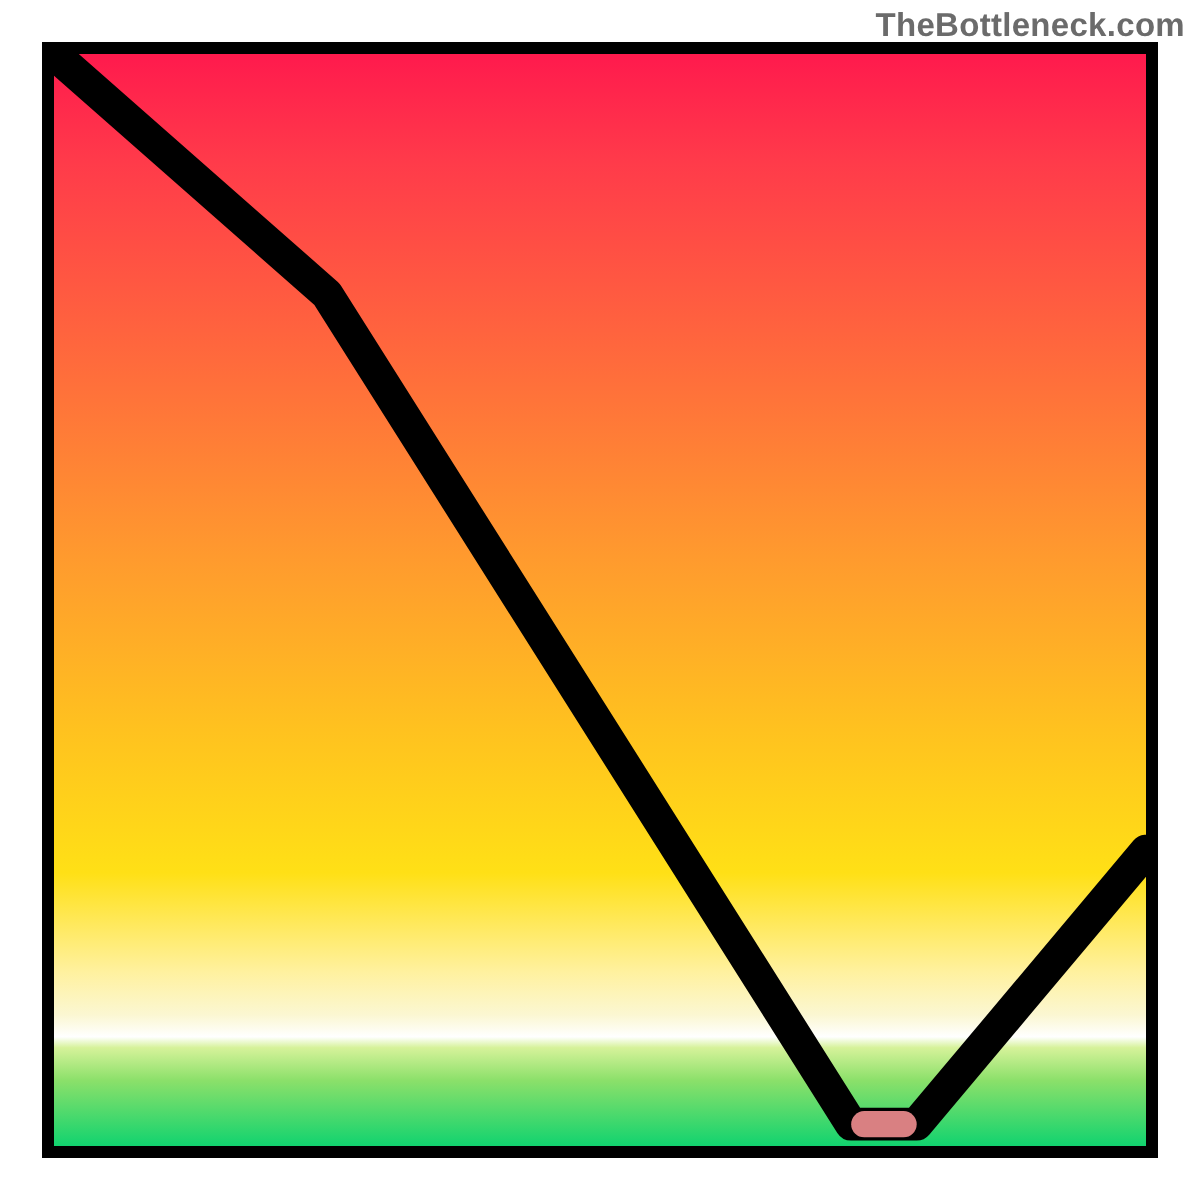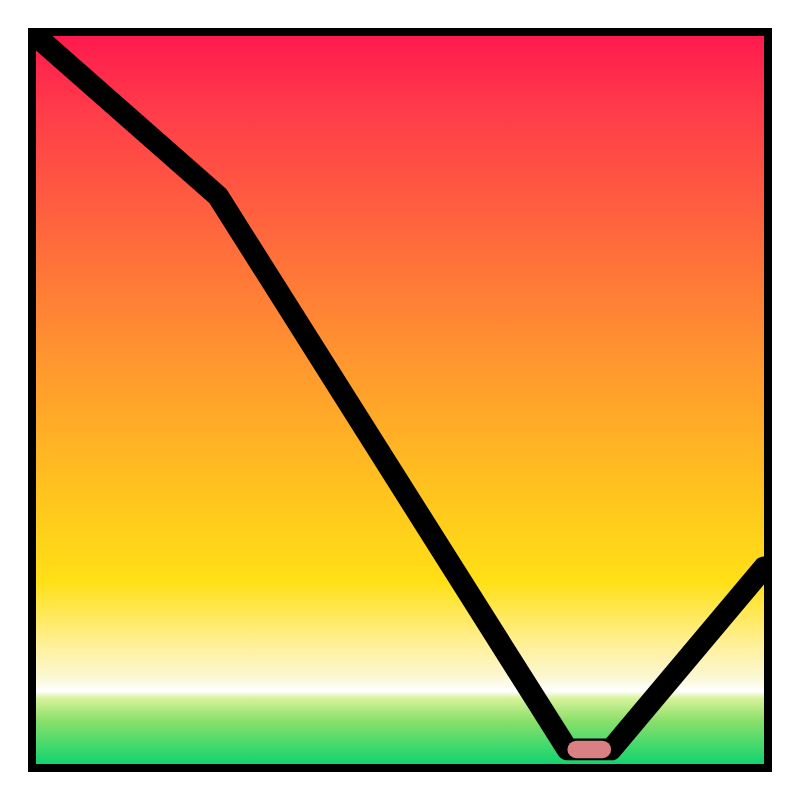--- a/index.html
+++ b/index.html
@@ -64,20 +64,21 @@
   .marker {
     fill: #d98082;
     stroke: none;
   }
 </style>
 </head>
 <body>
 
 <div class="stage">
 
+  <div class="watermark">TheBottleneck.com</div>
 
   <div class="plot-outer">
     <div class="plot-inner">
       <div class="gradient-fill" style="background: linear-gradient(rgb(255, 26, 77) 0%, rgb(255, 59, 74) 10%, rgb(255, 106, 60) 28%, rgb(255, 154, 46) 46%, rgb(255, 194, 31) 62%, rgb(255, 224, 22) 75%, rgb(255, 241, 158) 84%, rgb(251, 247, 210) 88%, rgb(255, 255, 255) 90%, rgb(214, 242, 154) 91%, rgb(139, 224, 106) 94%, rgb(17, 211, 111) 100%);"></div>
 
       <svg class="curve" viewBox="0 0 100 100" preserveAspectRatio="none">
         <path class="curve-path" d="M 0.00 0.00 L 25.00 22.00 L 73.00 98.00 L 79.00 98.00 L 100.00 73.00"></path>
         <rect class="marker" rx="1.2" ry="1.2" x="73.00" y="96.80" width="6.00" height="2.4"></rect>
       </svg>
     </div>

